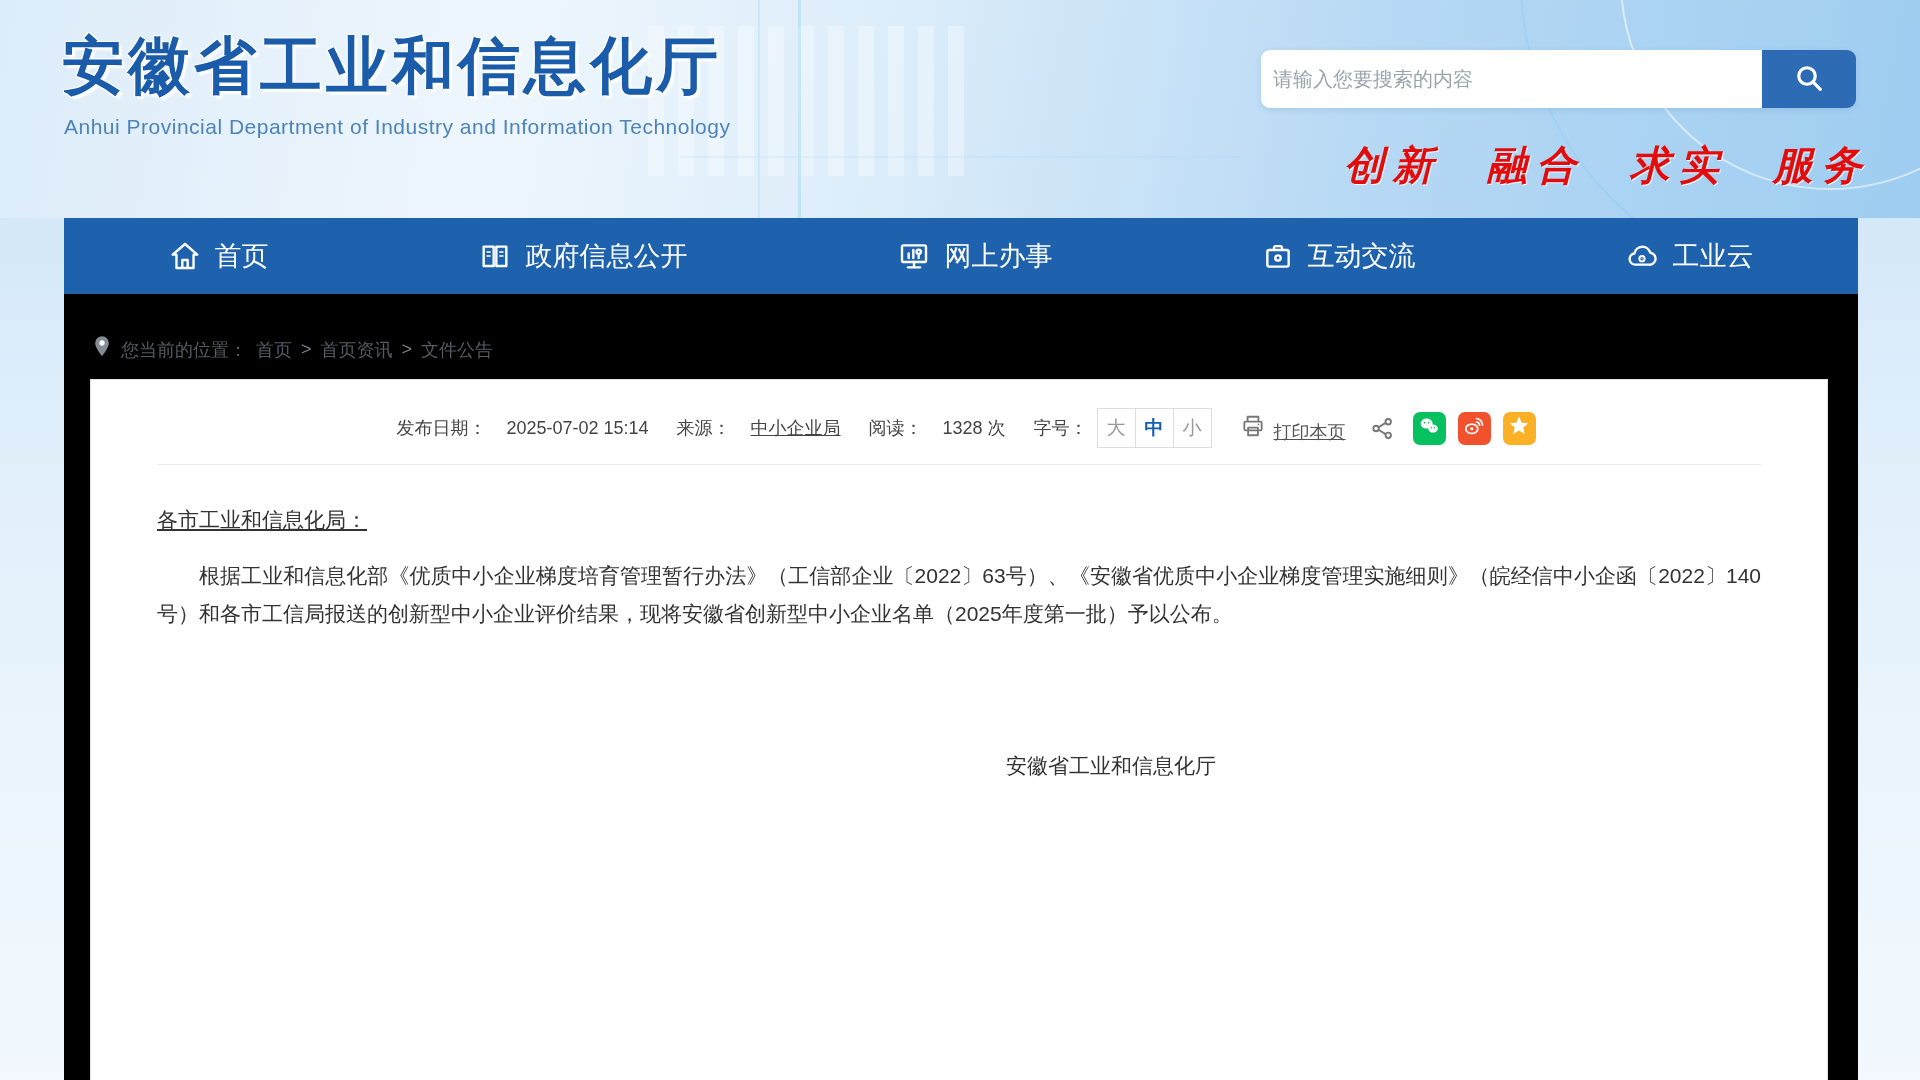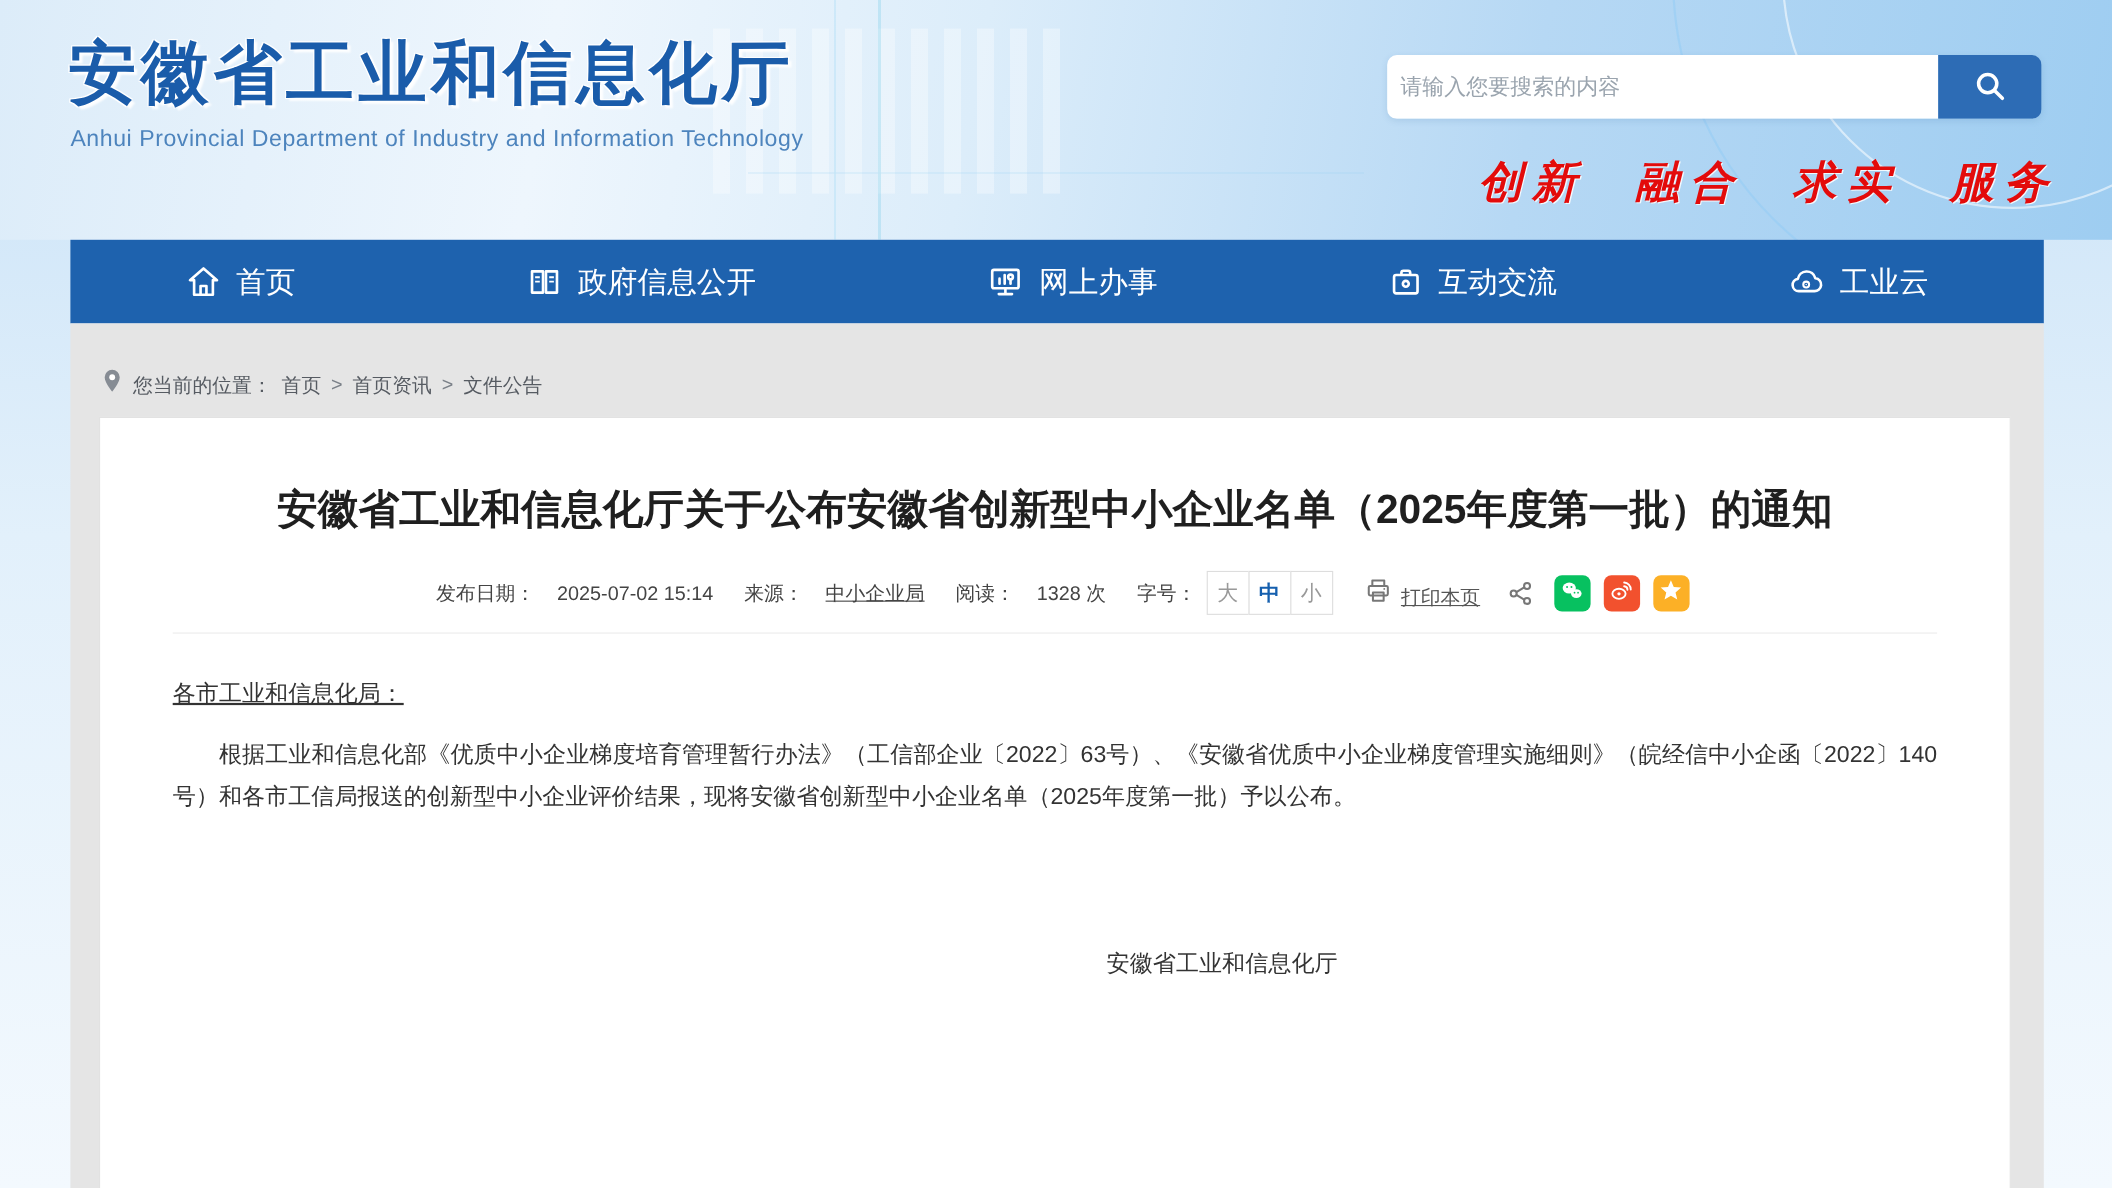--- a/index.html
+++ b/index.html
@@ -37,21 +37,21 @@
     color:#e30b0b; font-family:"DejaVu Serif","Liberation Serif",serif; font-style:italic;
     letter-spacing:9px; word-spacing:22px; white-space:nowrap; text-shadow:1px 1px 0 rgba(255,255,255,.85); }
 
   
   .nav{ position:absolute; left:64px; top:218px; width:1794px; height:76px; background:#1e62ae;
     display:flex; justify-content:space-around; align-items:center; }
   .nav-item{ display:flex; align-items:center; gap:14px; color:#fff; font-size:27px; cursor:pointer; white-space:nowrap; }
   .nav-item svg{ display:block; }
 
   
-  .page{ position:absolute; left:64px; top:294px; width:1794px; height:786px; background:#e5e5e5; }
+  .page{ position:absolute; left:64px; top:294px; width:1794px; height:786px; background:#000000; }
 
   .breadcrumb{ display:flex; align-items:center; gap:9px; padding:40px 0 0 28px; font-size:18px; color:#565b62; }
   .breadcrumb .crumb{ cursor:pointer; }
   .breadcrumb .sep{ color:#7a8088; }
 
   .article-box{ position:relative; margin:14px 0 0 26px; width:1738px; min-height:762px;
     border:1px solid #e2e2e2; background:#fff; padding:0 66px; }
 
   .article-title{ margin:54px auto 0; max-width:1560px; text-align:center;
     font-size:37px; font-weight:bold; color:#1f1f1f; line-height:57px; }
@@ -170,21 +170,20 @@
     <span>您当前的位置：</span>
     <span class="crumb">首页</span>
     <span class="sep">&gt;</span>
     <span class="crumb">首页资讯</span>
     <span class="sep">&gt;</span>
     <span class="crumb">文件公告</span>
   </div>
 
   <div class="article-box">
 
-    <div class="article-title">安徽省工业和信息化厅关于公布安徽省创新型中小企业名单（2025年度第一批）的通知</div>
 
     <div class="meta-row">
       <span class="meta-group">
         <span class="meta-label">发布日期：</span>
         <span class="meta-value">2025-07-02 15:14</span>
       </span>
       <span class="meta-group">
         <span class="meta-label">来源：</span>
         <span class="meta-value link">中小企业局</span>
       </span>

